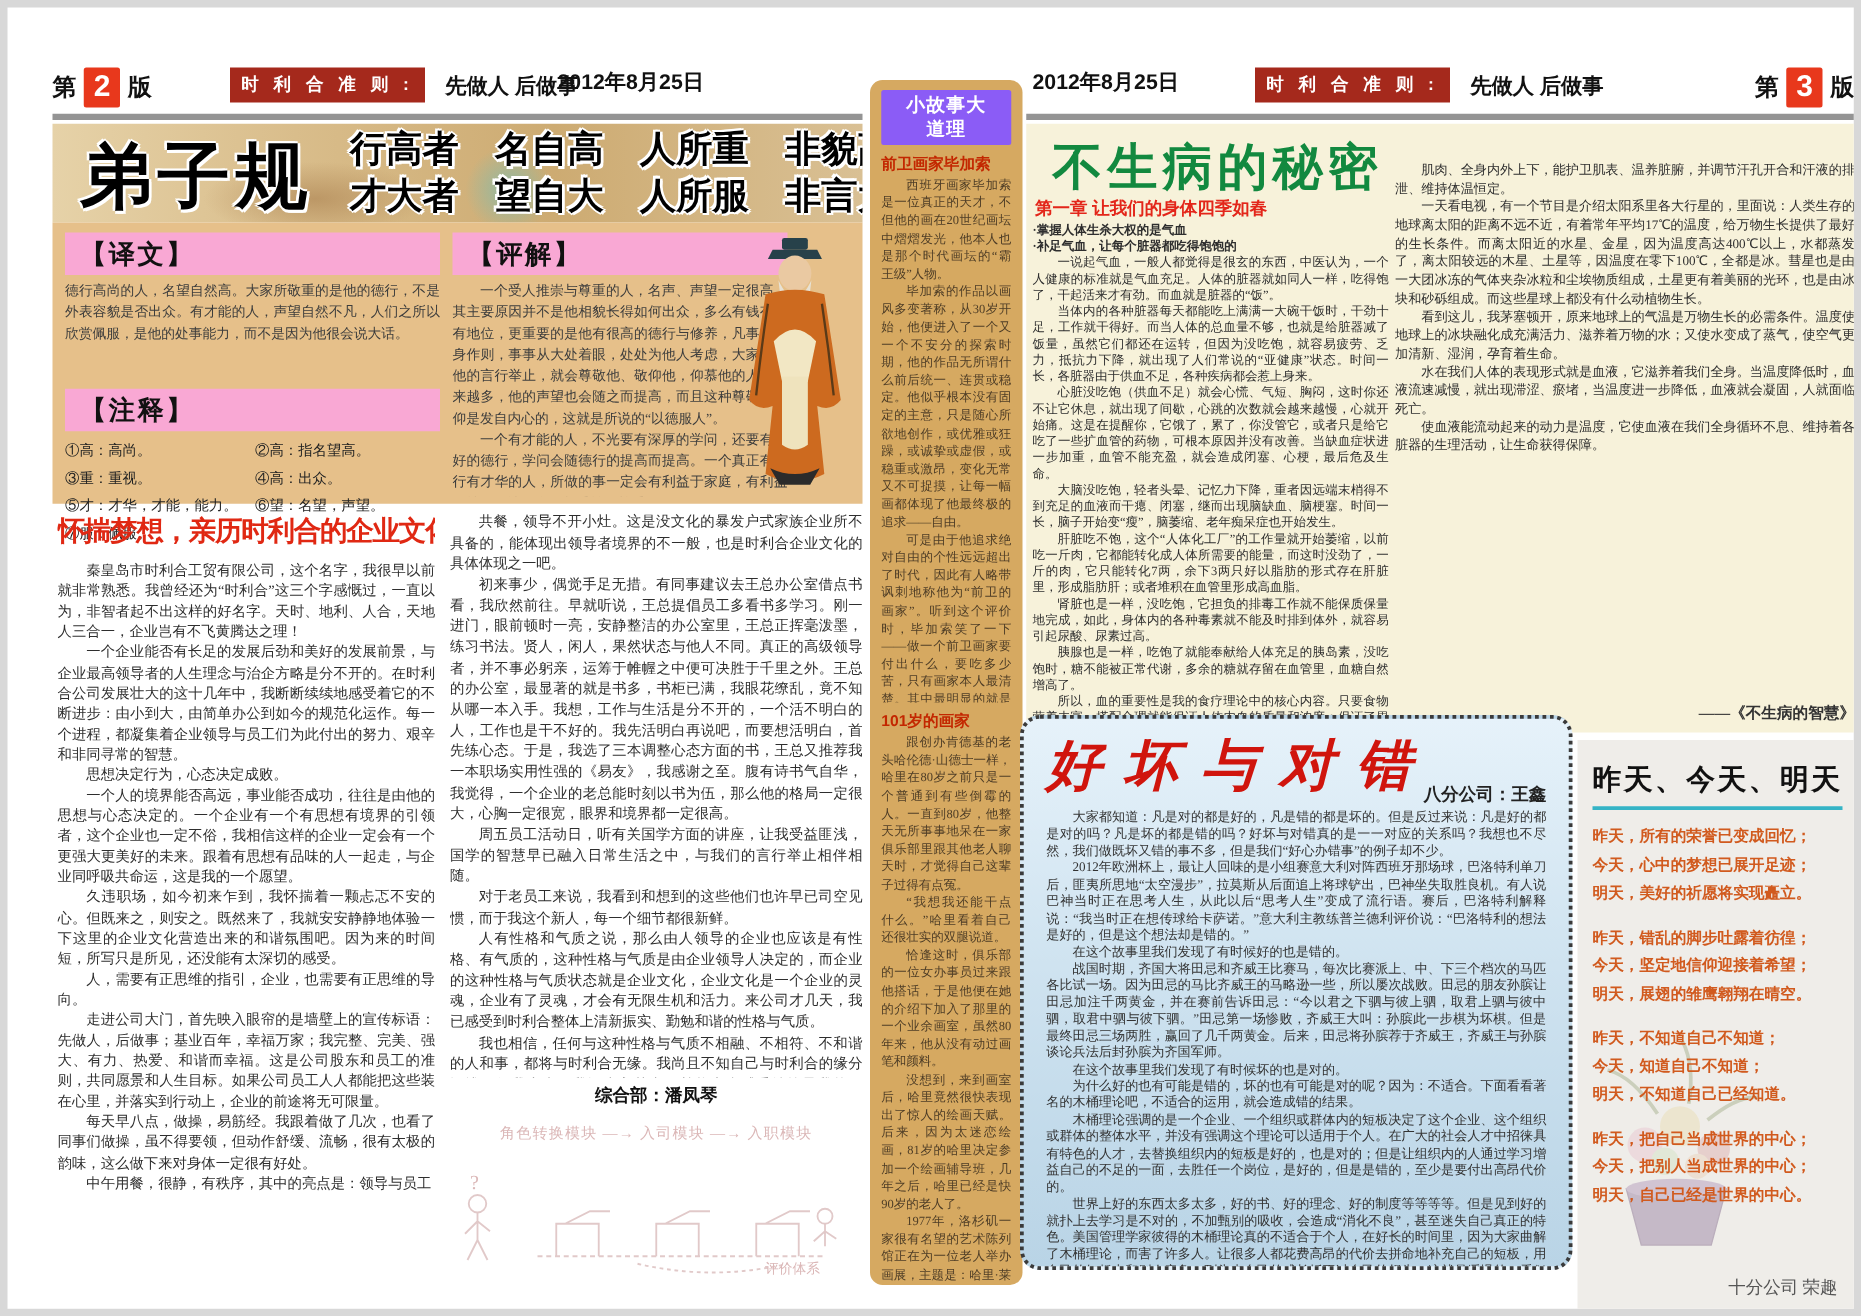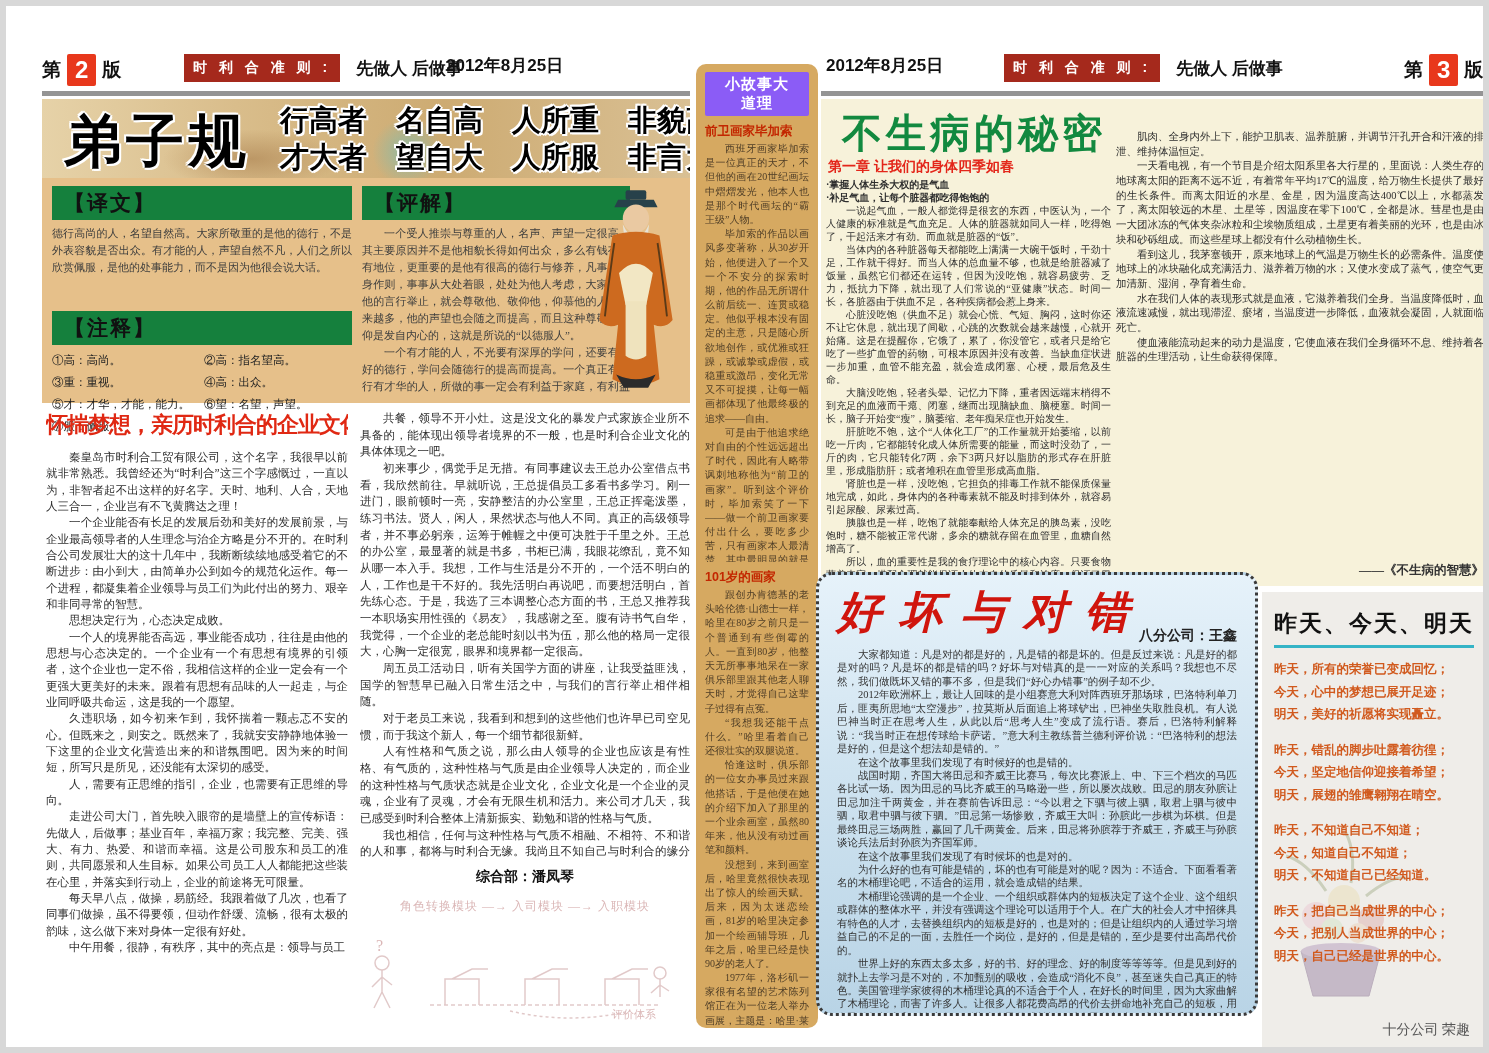--- a/index.html
+++ b/index.html
@@ -18,21 +18,21 @@
 .dateline{font-size:17px;font-weight:bold;color:#111}
 .rule{position:absolute;height:5px;background:#949494}
 
 #masthead{position:absolute;left:36px;top:93px;width:648px;height:79px;background:linear-gradient(90deg,#e6d2a8,#d9bd8b 30%,#cdab72 62%,#d9c094);overflow:hidden}
 #masthead .blob1{position:absolute;left:330px;top:18px;width:70px;height:70px;border-radius:50%;background:radial-gradient(circle,#7fbcae,transparent 70%);opacity:.8}
 #masthead .blob2{position:absolute;left:120px;top:30px;width:180px;height:60px;background:radial-gradient(ellipse,#a97f4e,transparent 70%);opacity:.6}
 .mast-title{position:absolute;left:22px;top:4px;font-size:58px;font-weight:900;color:#000;letter-spacing:4px;font-family:"Liberation Serif",serif;text-shadow:-2px 0 #fff,2px 0 #fff,0 -2px #fff,0 2px #fff,2px 2px #fff,-2px -2px #fff}
 .mast-verse{position:absolute;left:238px;top:3px;font-size:29px;line-height:37px;font-weight:900;color:#000;white-space:nowrap;text-shadow:-2px 0 #fff,2px 0 #fff,0 -2px #fff,0 2px #fff,2px 2px #fff,-2px -2px #fff}
 
 #panel{position:absolute;left:36px;top:172px;width:648px;height:225px;background:#e6c08a}
-.phdr{background:#15803d;font-size:21px;font-weight:900;color:#111;padding:3px 0 3px 12px;letter-spacing:2px}
+.phdr{background:#f9a8d4;font-size:21px;font-weight:900;color:#111;padding:3px 0 3px 12px;letter-spacing:2px}
 .ptext{font-family:"Liberation Serif",serif;font-size:11px;line-height:1.55;color:#3c3c3c;margin-top:5px}
 #notes{display:grid;grid-template-columns:152px 140px;row-gap:7px;font-size:11.5px;color:#222;font-family:"Liberation Serif",serif;margin-top:8px}
 
 #art2-title{font-size:22px;font-weight:900;color:#e02813;letter-spacing:-1px;margin-bottom:9px;white-space:nowrap}
 .bodytxt{font-family:"Liberation Serif",serif;color:#2e2e2e}
 #art2c1{position:absolute;left:40px;top:404px;width:302px;height:630px;overflow:hidden}
 #art2c1 .paras{font-size:11.5px;line-height:1.42}
 #art2c2{position:absolute;left:354px;top:404px;width:330px;height:630px}
 #art2c2 .paras{font-size:11.5px;line-height:1.45;height:452px;overflow:hidden}
 #art2-sig{text-align:center;font-size:14px;font-weight:bold;color:#111;margin-top:6px}

